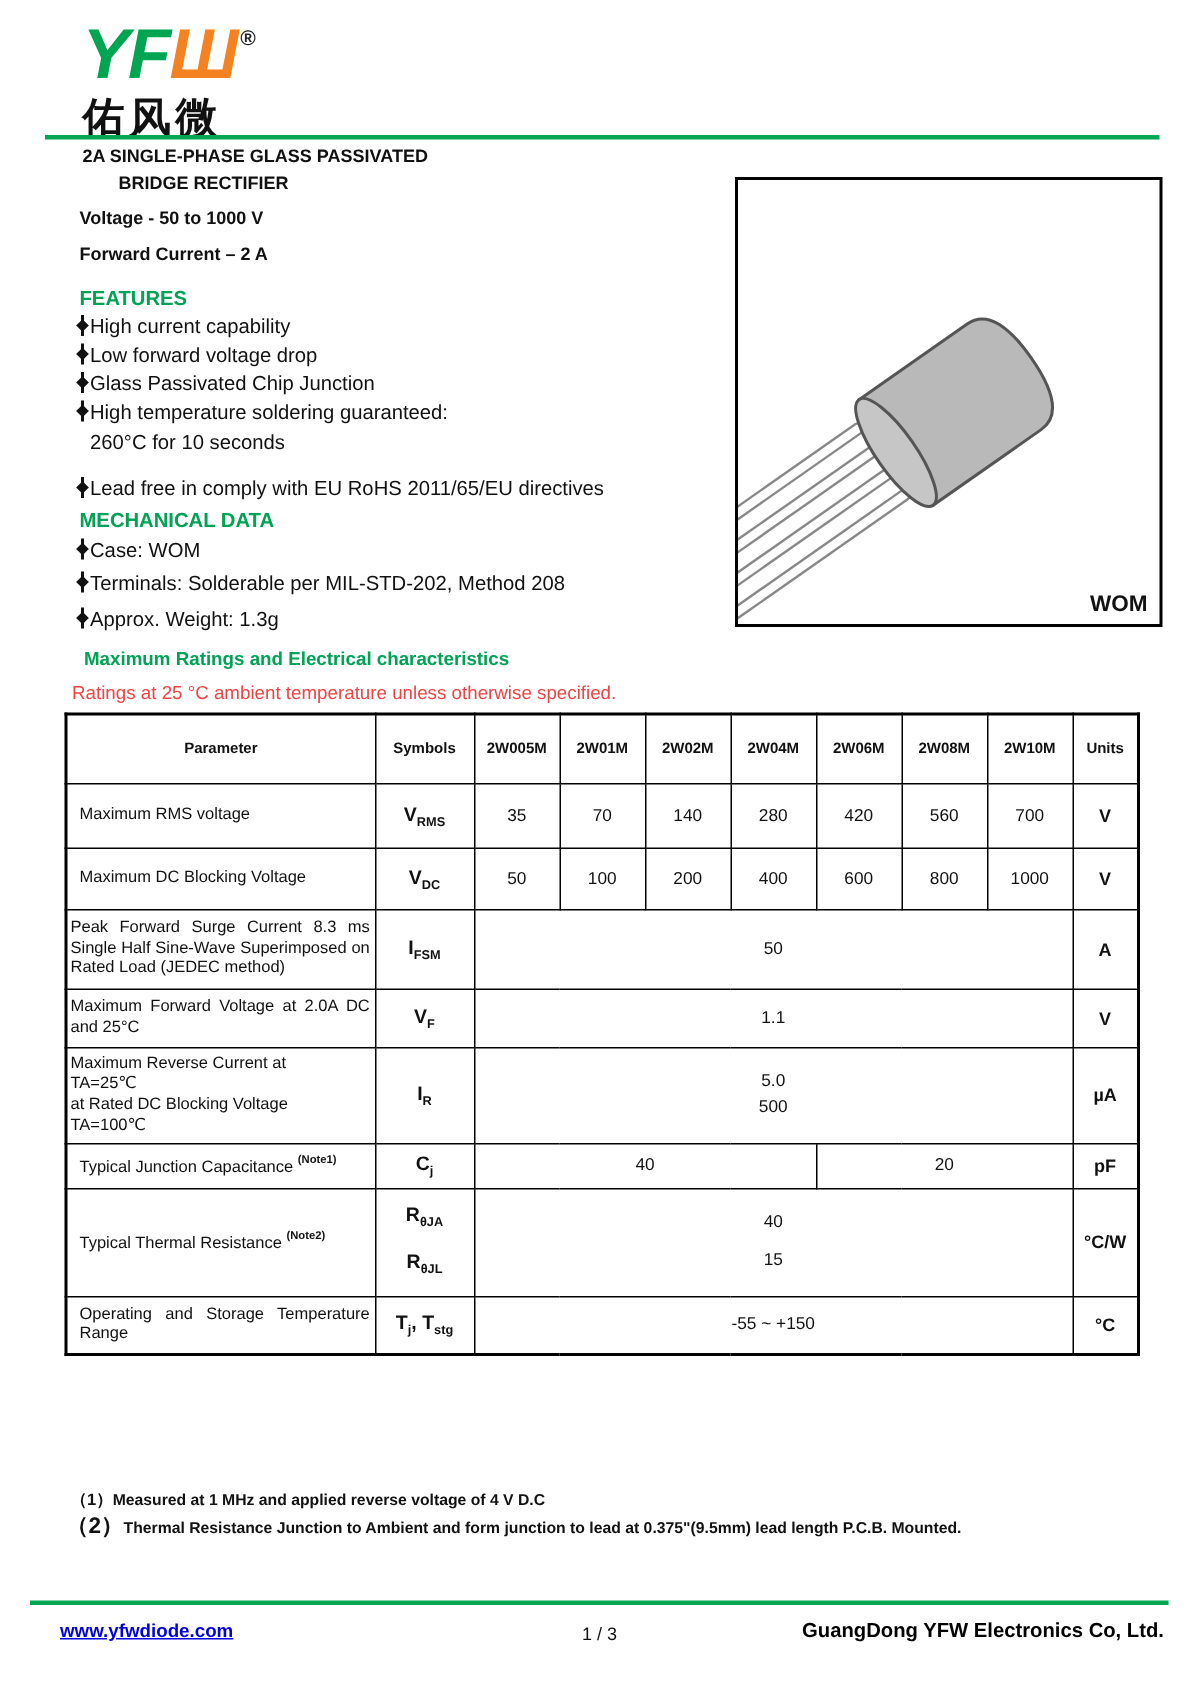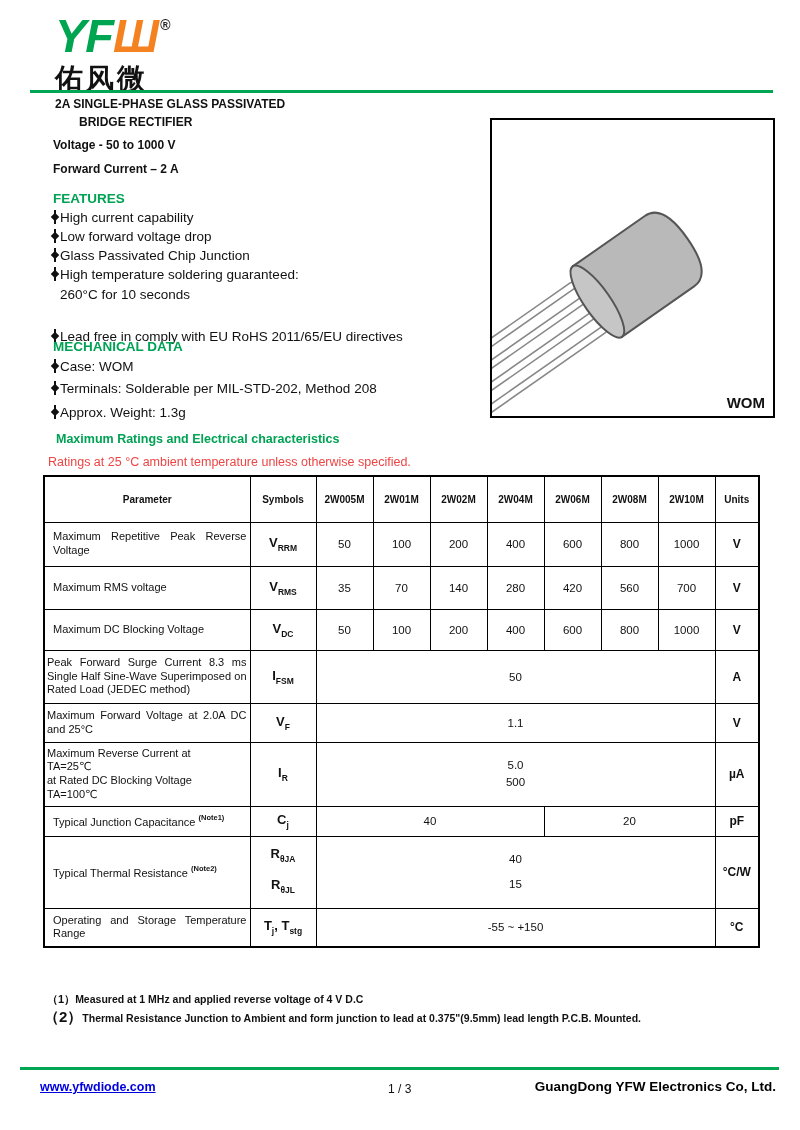--- a/index.html
+++ b/index.html
@@ -76,21 +76,21 @@
   <div class="abs h-bold" style="left:79px;top:115px;">BRIDGE RECTIFIER</div>
   <div class="abs h-bold" style="left:53px;top:138px;">Voltage - 50 to 1000 V</div>
   <div class="abs h-bold" style="left:53px;top:162px;">Forward Current – 2 A</div>
 
   <div class="abs sec-green" style="left:53px;top:191px;">FEATURES</div>
   <div class="abs feat" style="left:50px;top:210px;"><span class="bullet"></span><span>High current capability</span></div>
   <div class="abs feat" style="left:50px;top:229px;"><span class="bullet"></span><span>Low forward voltage drop</span></div>
   <div class="abs feat" style="left:50px;top:248px;"><span class="bullet"></span><span>Glass Passivated Chip Junction</span></div>
   <div class="abs feat" style="left:50px;top:267px;"><span class="bullet"></span><span>High temperature soldering guaranteed:</span></div>
   <div class="abs feat" style="left:60px;top:287px;"><span>260°C for 10 seconds</span></div>
-  <div class="abs feat" style="left:50px;top:329px;"><span class="bullet"></span><span>Lead free in comply with EU RoHS 2011/65/EU directives</span></div>
+  <div class="abs feat" style="left:50px;top:318px;"><span class="bullet"></span><span>Lead free in comply with EU RoHS 2011/65/EU directives</span></div>
 
   <div class="abs sec-green" style="left:53px;top:339px;">MECHANICAL DATA</div>
   <div class="abs feat" style="left:50px;top:359px;"><span class="bullet"></span><span>Case: WOM</span></div>
   <div class="abs feat" style="left:50px;top:381px;"><span class="bullet"></span><span>Terminals: Solderable per MIL-STD-202, Method 208</span></div>
   <div class="abs feat" style="left:50px;top:405px;"><span class="bullet"></span><span>Approx. Weight: 1.3g</span></div>
 
   <div class="abs pkg-box" style="left:490px;top:118px;width:281px;height:296px;">
     <svg width="281" height="296" viewBox="0 0 281 296">
       <g transform="translate(28,-18) rotate(-35 150 150)">
 
@@ -128,32 +128,20 @@
       <td class="hdr">Symbols</td>
       <td class="hdr">2W005M</td>
       <td class="hdr">2W01M</td>
       <td class="hdr">2W02M</td>
       <td class="hdr">2W04M</td>
       <td class="hdr">2W06M</td>
       <td class="hdr">2W08M</td>
       <td class="hdr">2W10M</td>
       <td class="hdr">Units</td>
     </tr>
-    <tr style="height:44px">
-      <td class="param">Maximum Repetitive Peak Reverse Voltage</td>
-      <td class="sym"><span>V</span><sub>RRM</sub></td>
-      <td class="val">50</td>
-      <td class="val">100</td>
-      <td class="val">200</td>
-      <td class="val">400</td>
-      <td class="val">600</td>
-      <td class="val">800</td>
-      <td class="val">1000</td>
-      <td class="unit">V</td>
-    </tr>
     <tr style="height:43px">
       <td class="param">Maximum RMS voltage</td>
       <td class="sym"><span>V</span><sub>RMS</sub></td>
       <td class="val">35</td>
       <td class="val">70</td>
       <td class="val">140</td>
       <td class="val">280</td>
       <td class="val">420</td>
       <td class="val">560</td>
       <td class="val">700</td>

